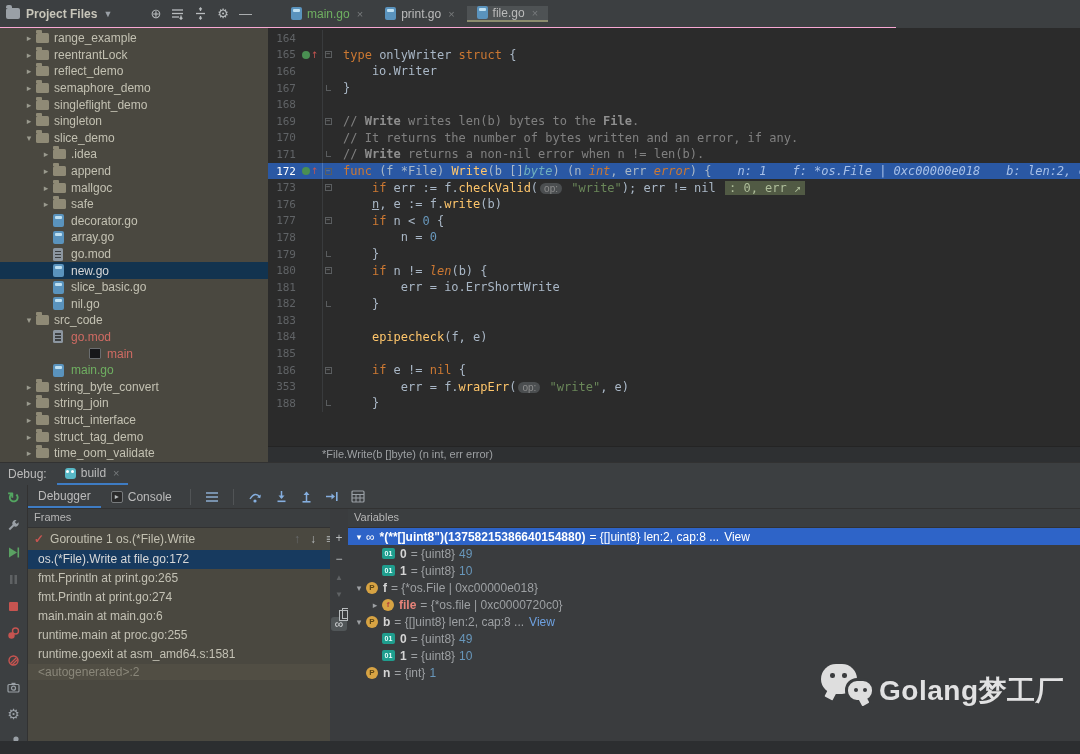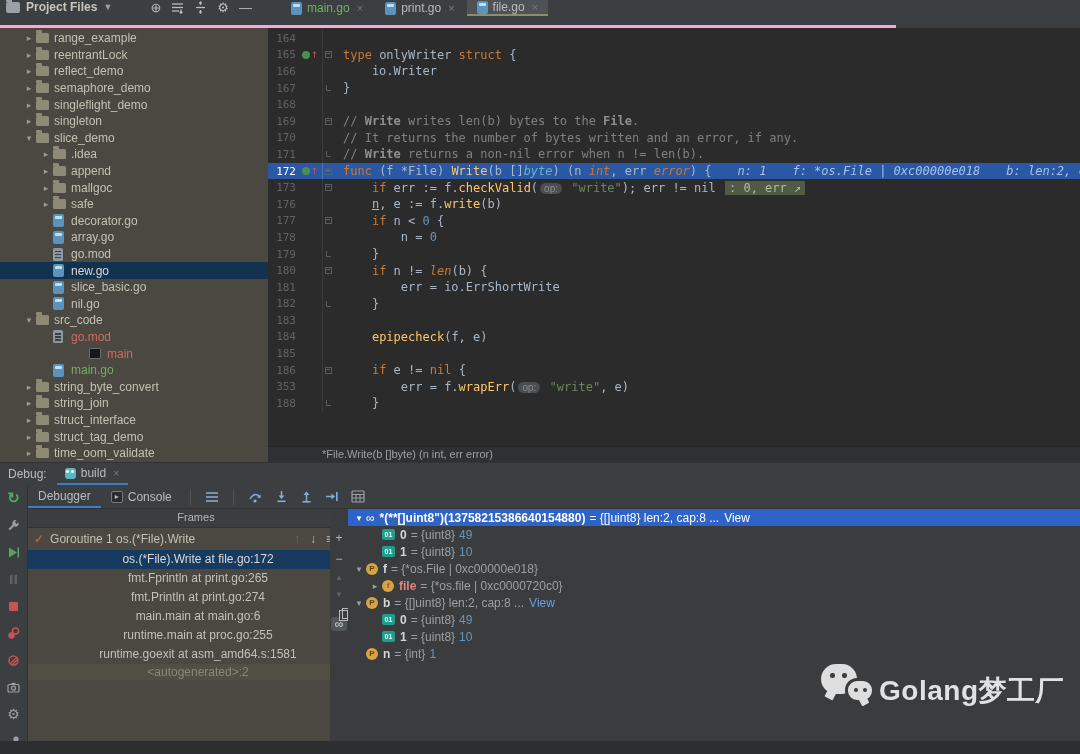--- a/index.html
+++ b/index.html
@@ -2,21 +2,21 @@
 <html><head>
 <meta charset="utf-8">
 <style>
   * { margin:0; padding:0; box-sizing:border-box; }
   html,body { background:#2b2b2b; }
   .app { position:relative; width:1080px; height:754px; overflow:hidden;
          background:#3c3f41; font-family:"Liberation Sans",sans-serif; color:#bbbbbb; }
 
   
   .topbar { position:absolute; left:0; top:0; width:896px; height:28px; background:#3c3f41;
-            border-bottom:3px solid #f9a8d4; display:flex; align-items:flex-start; }
+            border-bottom:1px solid #f9a8d4; display:flex; align-items:center; }
   .proj-head { width:268px; display:flex; align-items:center; padding:0 6px; gap:6px; }
   .proj-title { font-size:12px; font-weight:bold; color:#c8c6ba; }
   .mini-folder { width:14px; height:11px; background:#9aa0a6; border-radius:2px; position:relative; }
   .mini-folder::before { content:""; position:absolute; left:0; top:-3px; width:6px; height:3px;
                          background:#9aa0a6; border-radius:2px 2px 0 0; }
   .caret { font-size:9px; color:#9aa0a6; }
   .proj-icons { margin-left:auto; display:flex; align-items:center; gap:10px; padding-right:10px; }
   .pi { color:#b8bcbe; font-size:13px; line-height:1; cursor:default; }
   .pi svg { display:block; }
   .topbar-divider { width:1px; background:#2f3234; }
@@ -111,21 +111,21 @@
 
   
   .rail { position:absolute; left:0; top:485px; bottom:0; width:28px; background:#3c3f41;
           border-right:1px solid #323232; display:flex; flex-direction:column; align-items:center;
           padding-top:5px; gap:11px; }
   .ri { width:16px; height:16px; display:flex; align-items:center; justify-content:center; }
   .rerun-g { color:#53a661; font-size:15px; font-weight:bold; }
 
   
   .frames { position:absolute; left:28px; top:509px; width:330px; bottom:13px; background:#4a4840;
-            font-size:12px; overflow:hidden;text-align:center; }
+            font-size:12px; overflow:hidden; }
   .panel-title { height:19px; background:#3b3e40; border-bottom:1px solid #323232; color:#b6b6b6;
                  padding:2px 0 0 6px; font-size:11px; }
   .thread-row { height:22px; display:flex; align-items:center; padding:0 6px; color:#c3c1b2; gap:6px; }
   .thr-check { color:#c75450; font-weight:bold; }
   .thr-icons { margin-left:auto; display:flex; gap:10px; align-items:center; }
   .frow { height:19px; line-height:19px; padding-left:10px; color:#c3c1b4; white-space:nowrap; }
   .frow.sel { background:#173a5f; color:#d8d8d8; }
   .async-sep { height:16px; display:flex; align-items:center; color:#8a877a; font-size:11px;
                padding-left:10px; gap:6px; }
   .async-sep::after { content:""; flex:1; height:1px; background:#5a574c; margin-right:4px; }
@@ -601,20 +601,21 @@
   <div class="iconcol">
     <span class="ici">+</span>
     <span class="ici">−</span>
     <span class="ici dim">▲</span>
     <span class="ici dim">▼</span>
     <span class="ici"><span class="copy-ic"></span></span>
     <span class="ici active">∞</span>
   </div>
 
   <div class="vars">
+    <div class="panel-title">Variables</div>
     <div id="vars-list">
         <div class="vrow sel" style="padding-left: 4px;">
           <span class="vexp">▾</span>
           <span class="vbadge b-watch">∞</span>
           <span class="vname">*(**[]uint8")(13758215386640154880)</span>
           <span class="vval">= {[]uint8} len:2, cap:8 ...</span>
           <span class="vlink">View</span>
         </div>
         <div class="vrow" style="padding-left: 20px;">
           <span class="vexp"></span>

